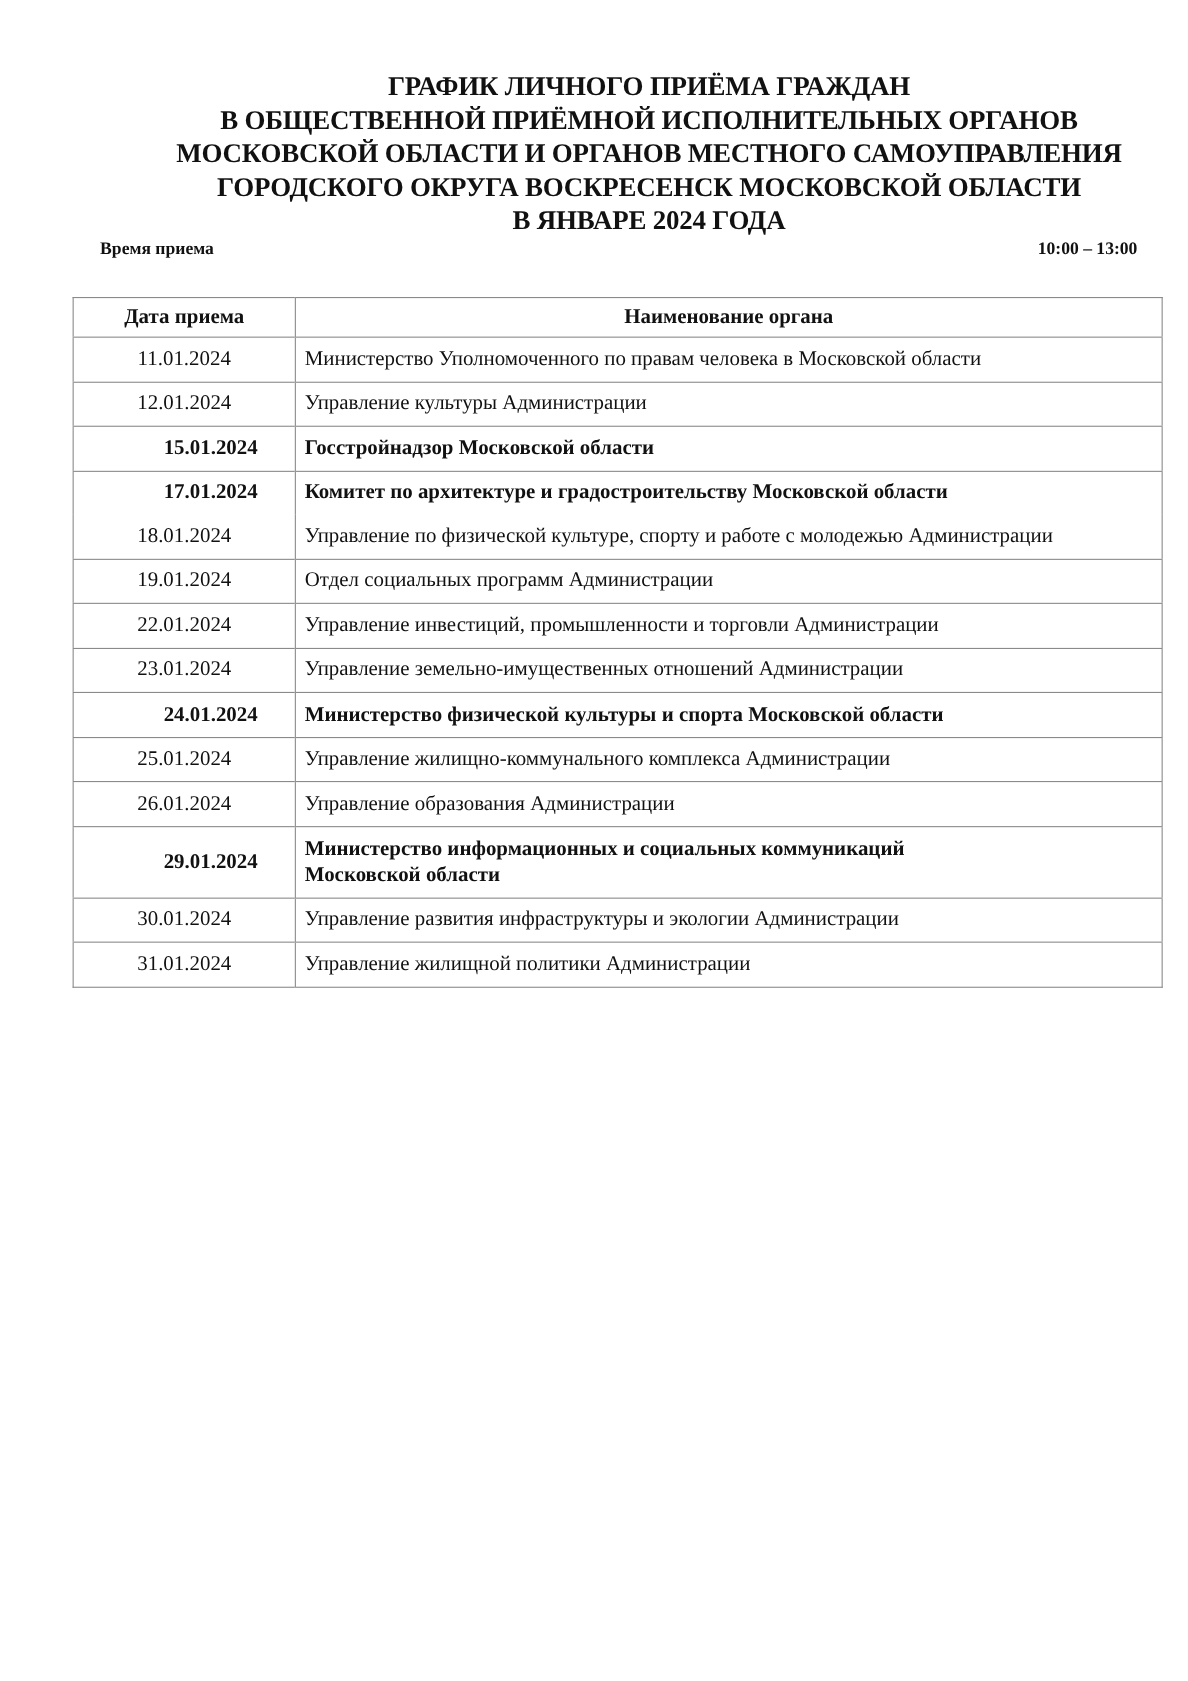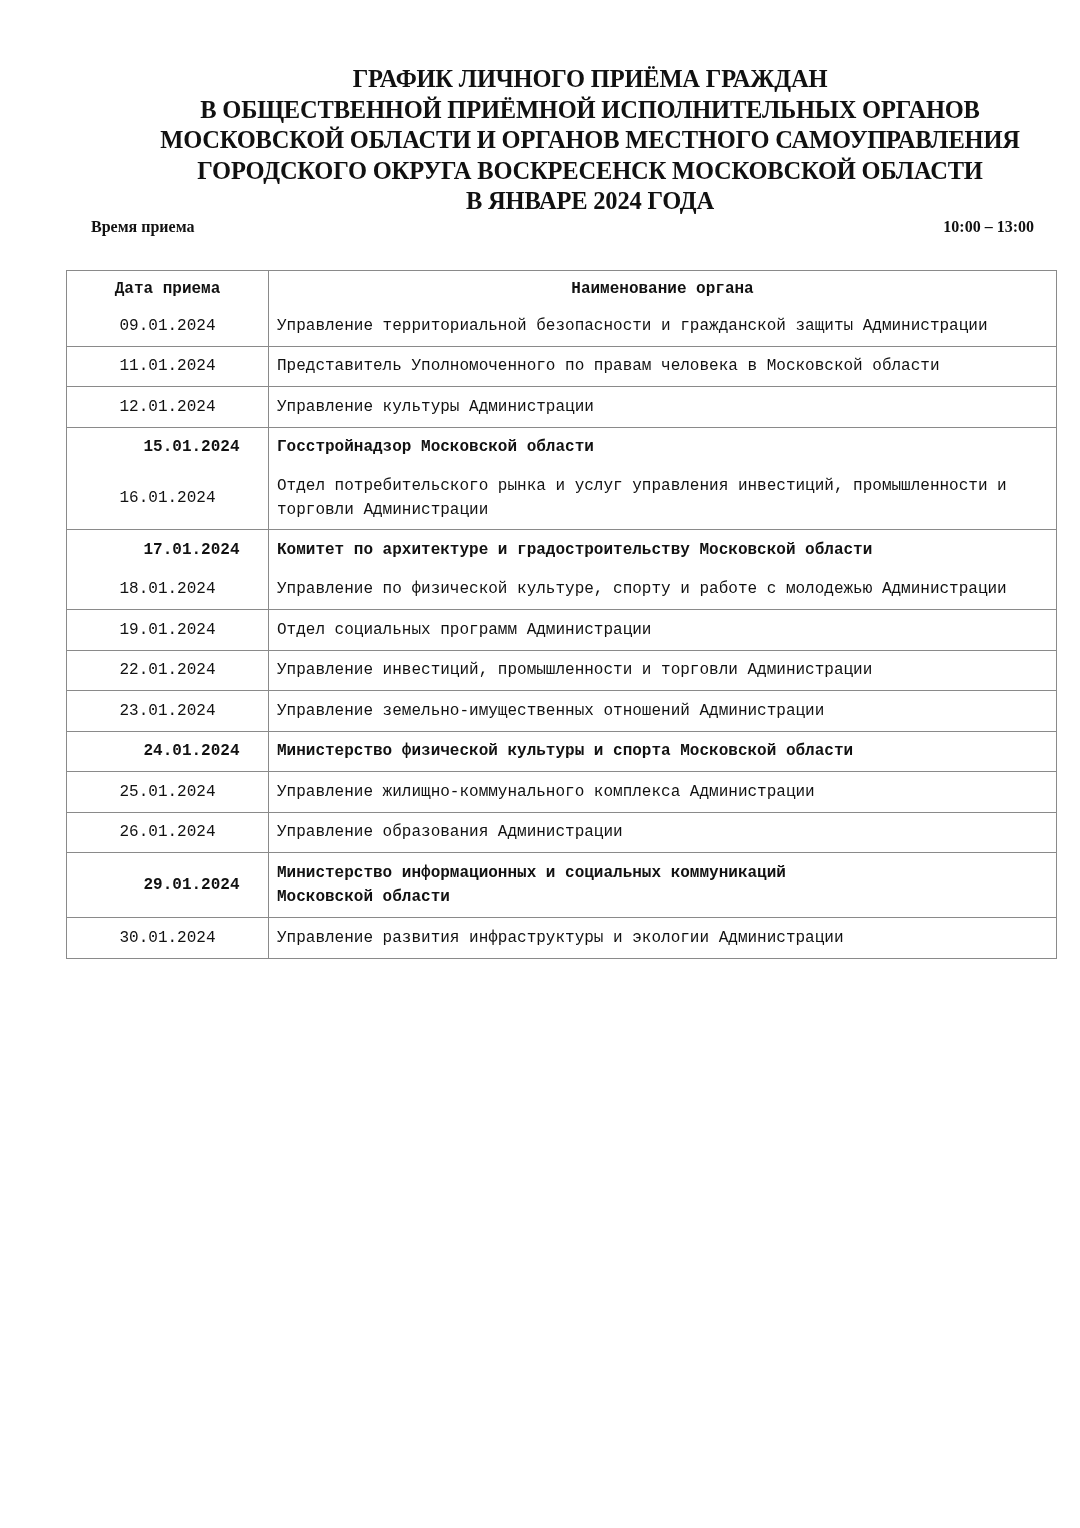--- a/index.html
+++ b/index.html
@@ -39,24 +39,23 @@
     }
     .time-label { position: absolute; left: 0; top: 0; }
     .time-value { position: absolute; right: 0; top: 0; text-align: center; }
 
     table.schedule {
       position: absolute;
       left: 66px;
       top: 270px;
       width: 991px;
       border-collapse: collapse;
-      font-size: 16px;
+      font-size: 19px;
       line-height: 24px;
       border: 1.5px solid #8a8a8a;
-      font-family: Liberation Mono, monospace;
     }
     table.schedule td, table.schedule th {
       padding: 0;
       vertical-align: middle;
     }
     .col-date {
       width: 153px;
       text-align: center;
       border-right: 1.5px solid #8a8a8a;
     }
@@ -94,39 +93,31 @@
 </div>
 
 <table class="schedule">
   <thead>
     <tr>
       <th class="col-date">Дата приема</th>
       <th class="col-org">Наименование органа</th>
     </tr>
   </thead>
   <tbody>
-    <tr class="row">
-      <td class="col-date">09.01.2024</td>
-      <td class="col-org">Управление территориальной безопасности и гражданской защиты Администрации</td>
-    </tr>
     <tr class="row sep">
       <td class="col-date">11.01.2024</td>
-      <td class="col-org">Представитель Уполномоченного по правам человека в Московской области</td>
+      <td class="col-org">Министерство Уполномоченного по правам человека в Московской области</td>
     </tr>
     <tr class="row sep">
       <td class="col-date">12.01.2024</td>
       <td class="col-org">Управление культуры Администрации</td>
     </tr>
     <tr class="row sep bold">
       <td class="col-date">15.01.2024</td>
       <td class="col-org">Госстройнадзор Московской области</td>
-    </tr>
-    <tr class="row tall">
-      <td class="col-date">16.01.2024</td>
-      <td class="col-org">Отдел потребительского рынка и услуг управления инвестиций, промышленности и торговли Администрации</td>
     </tr>
     <tr class="row sep bold">
       <td class="col-date">17.01.2024</td>
       <td class="col-org">Комитет по архитектуре и градостроительству Московской области</td>
     </tr>
     <tr class="row">
       <td class="col-date">18.01.2024</td>
       <td class="col-org">Управление по физической культуре, спорту и работе с молодежью Администрации</td>
     </tr>
     <tr class="row sep">
@@ -157,14 +148,18 @@
       <td class="col-date">29.01.2024</td>
       <td class="col-org">
         <div>Министерство информационных и социальных коммуникаций</div>
         <div>Московской области</div>
       </td>
     </tr>
     <tr class="row sep">
       <td class="col-date">30.01.2024</td>
       <td class="col-org">Управление развития инфраструктуры и экологии Администрации</td>
     </tr>
+    <tr class="row sep">
+      <td class="col-date">31.01.2024</td>
+      <td class="col-org">Управление жилищной политики Администрации</td>
+    </tr>
   </tbody>
 </table>
 
 </body></html>

